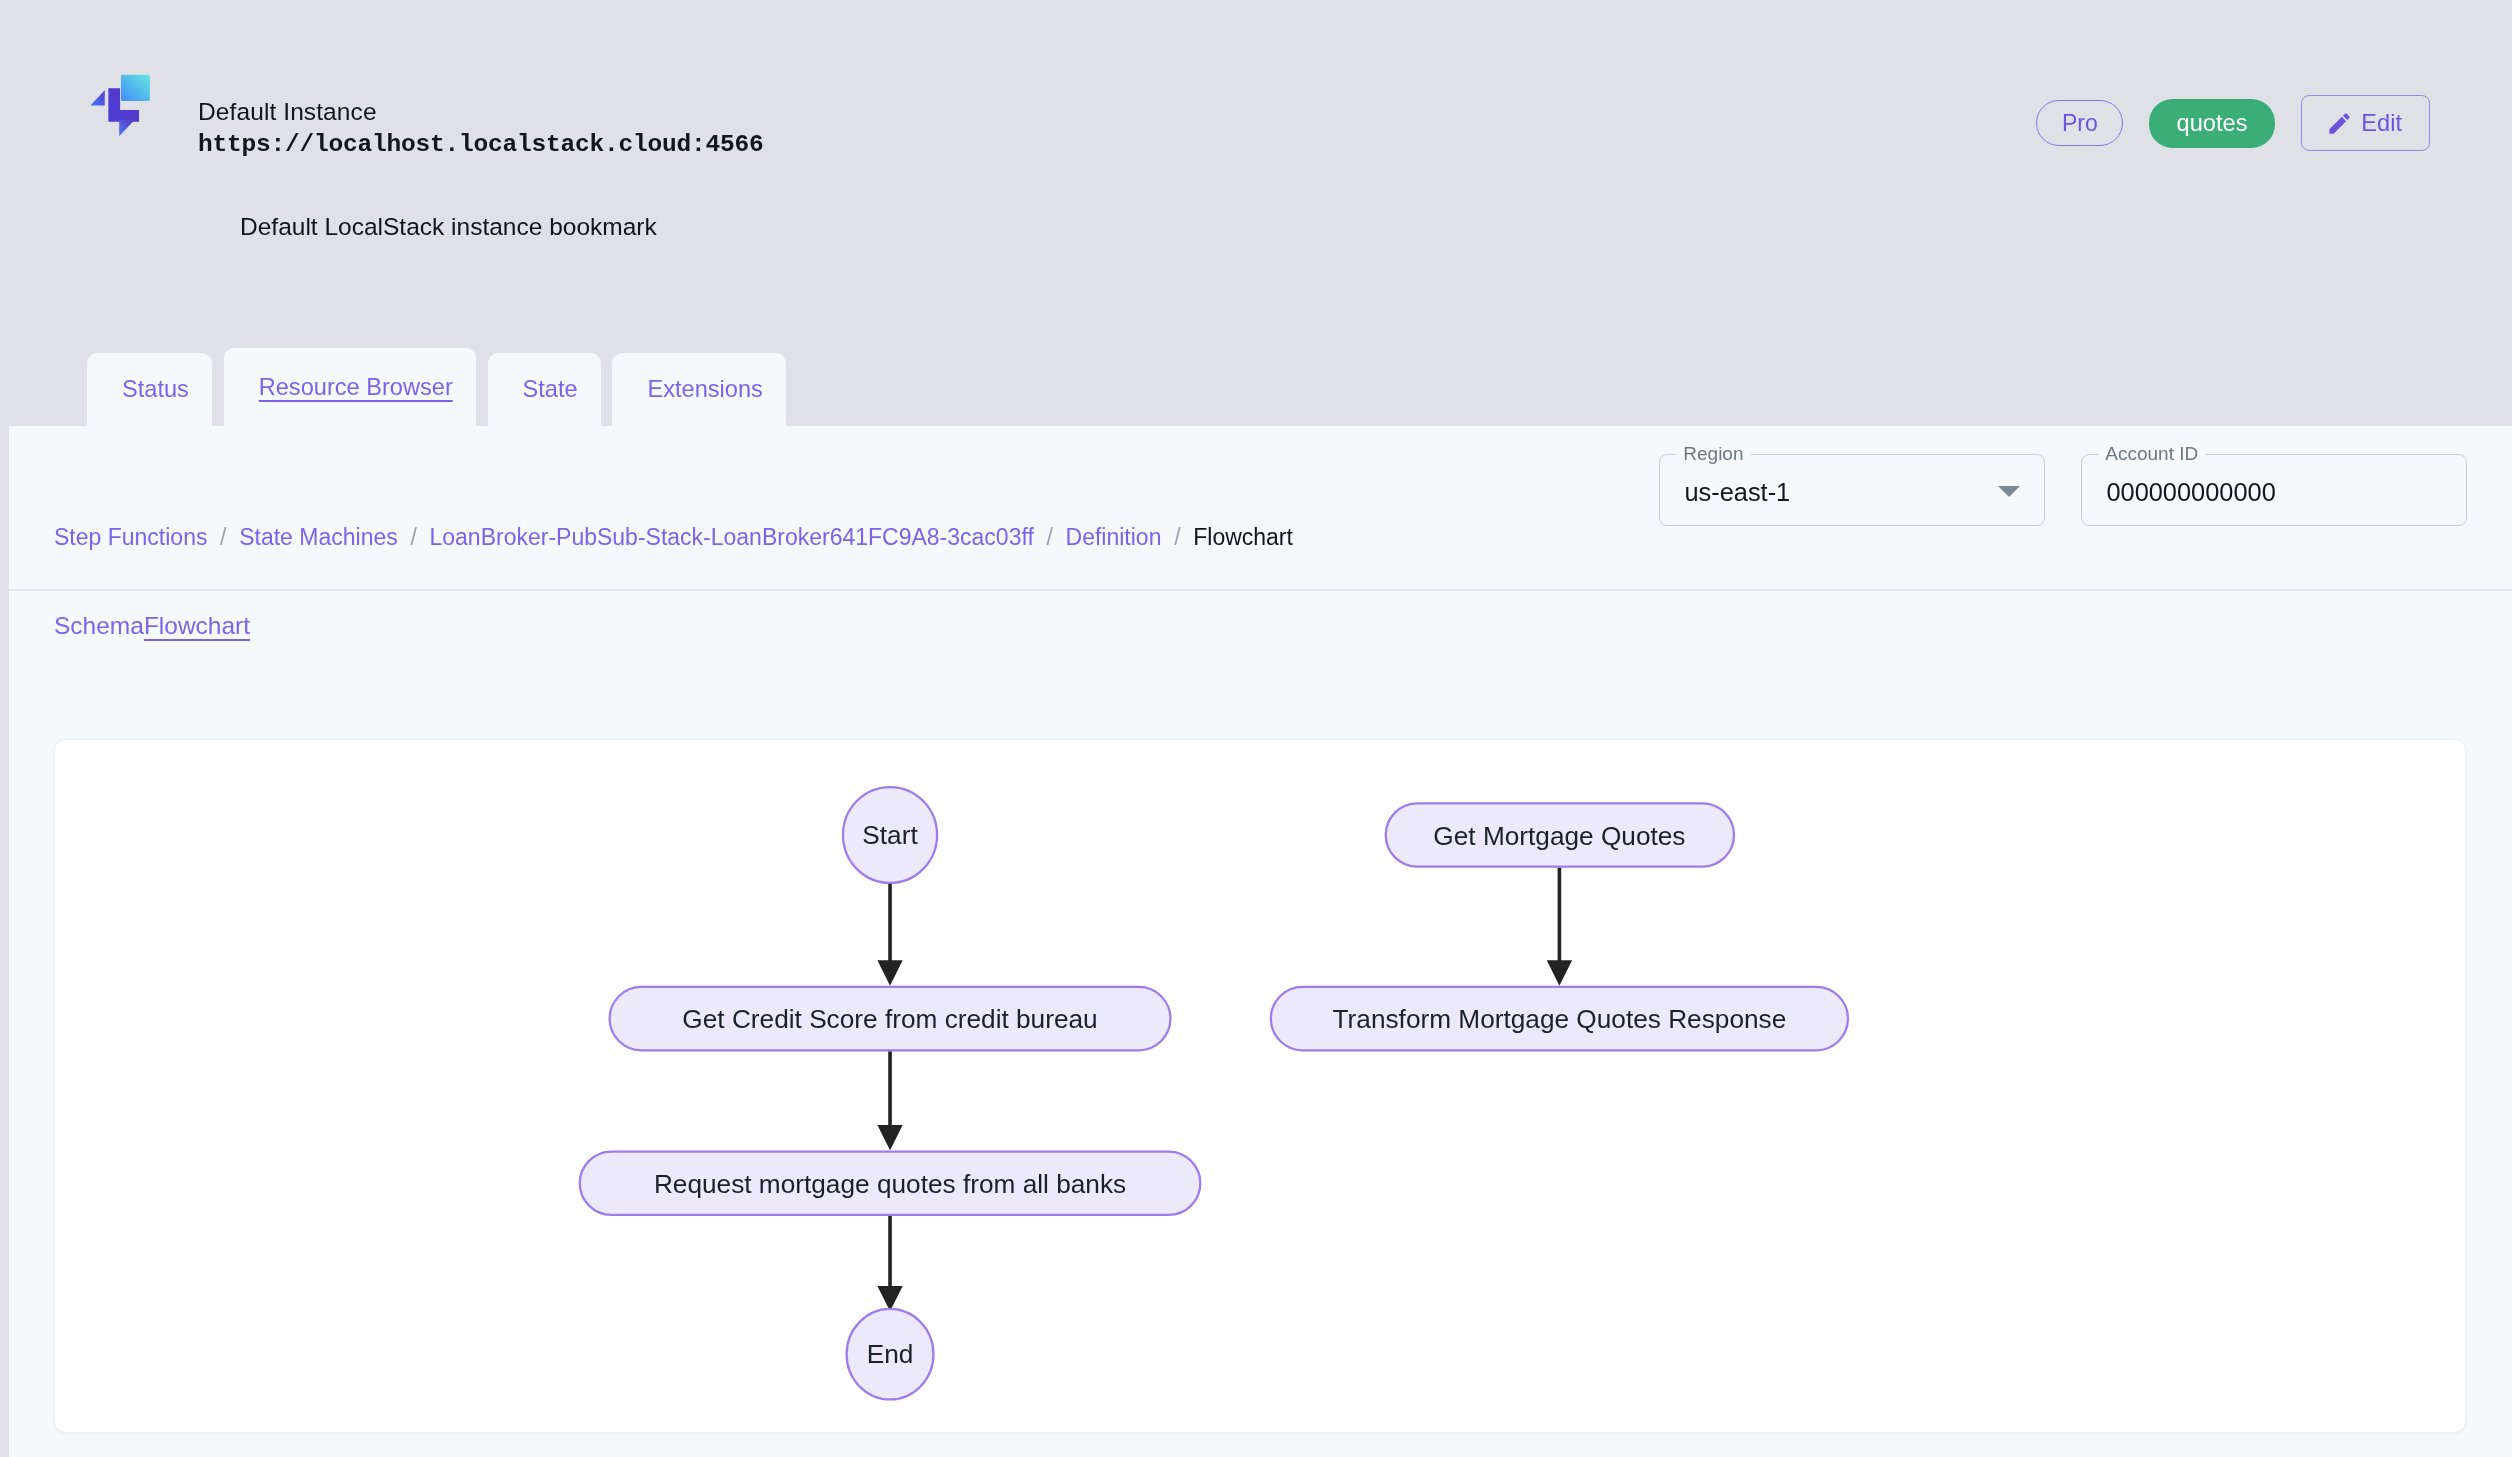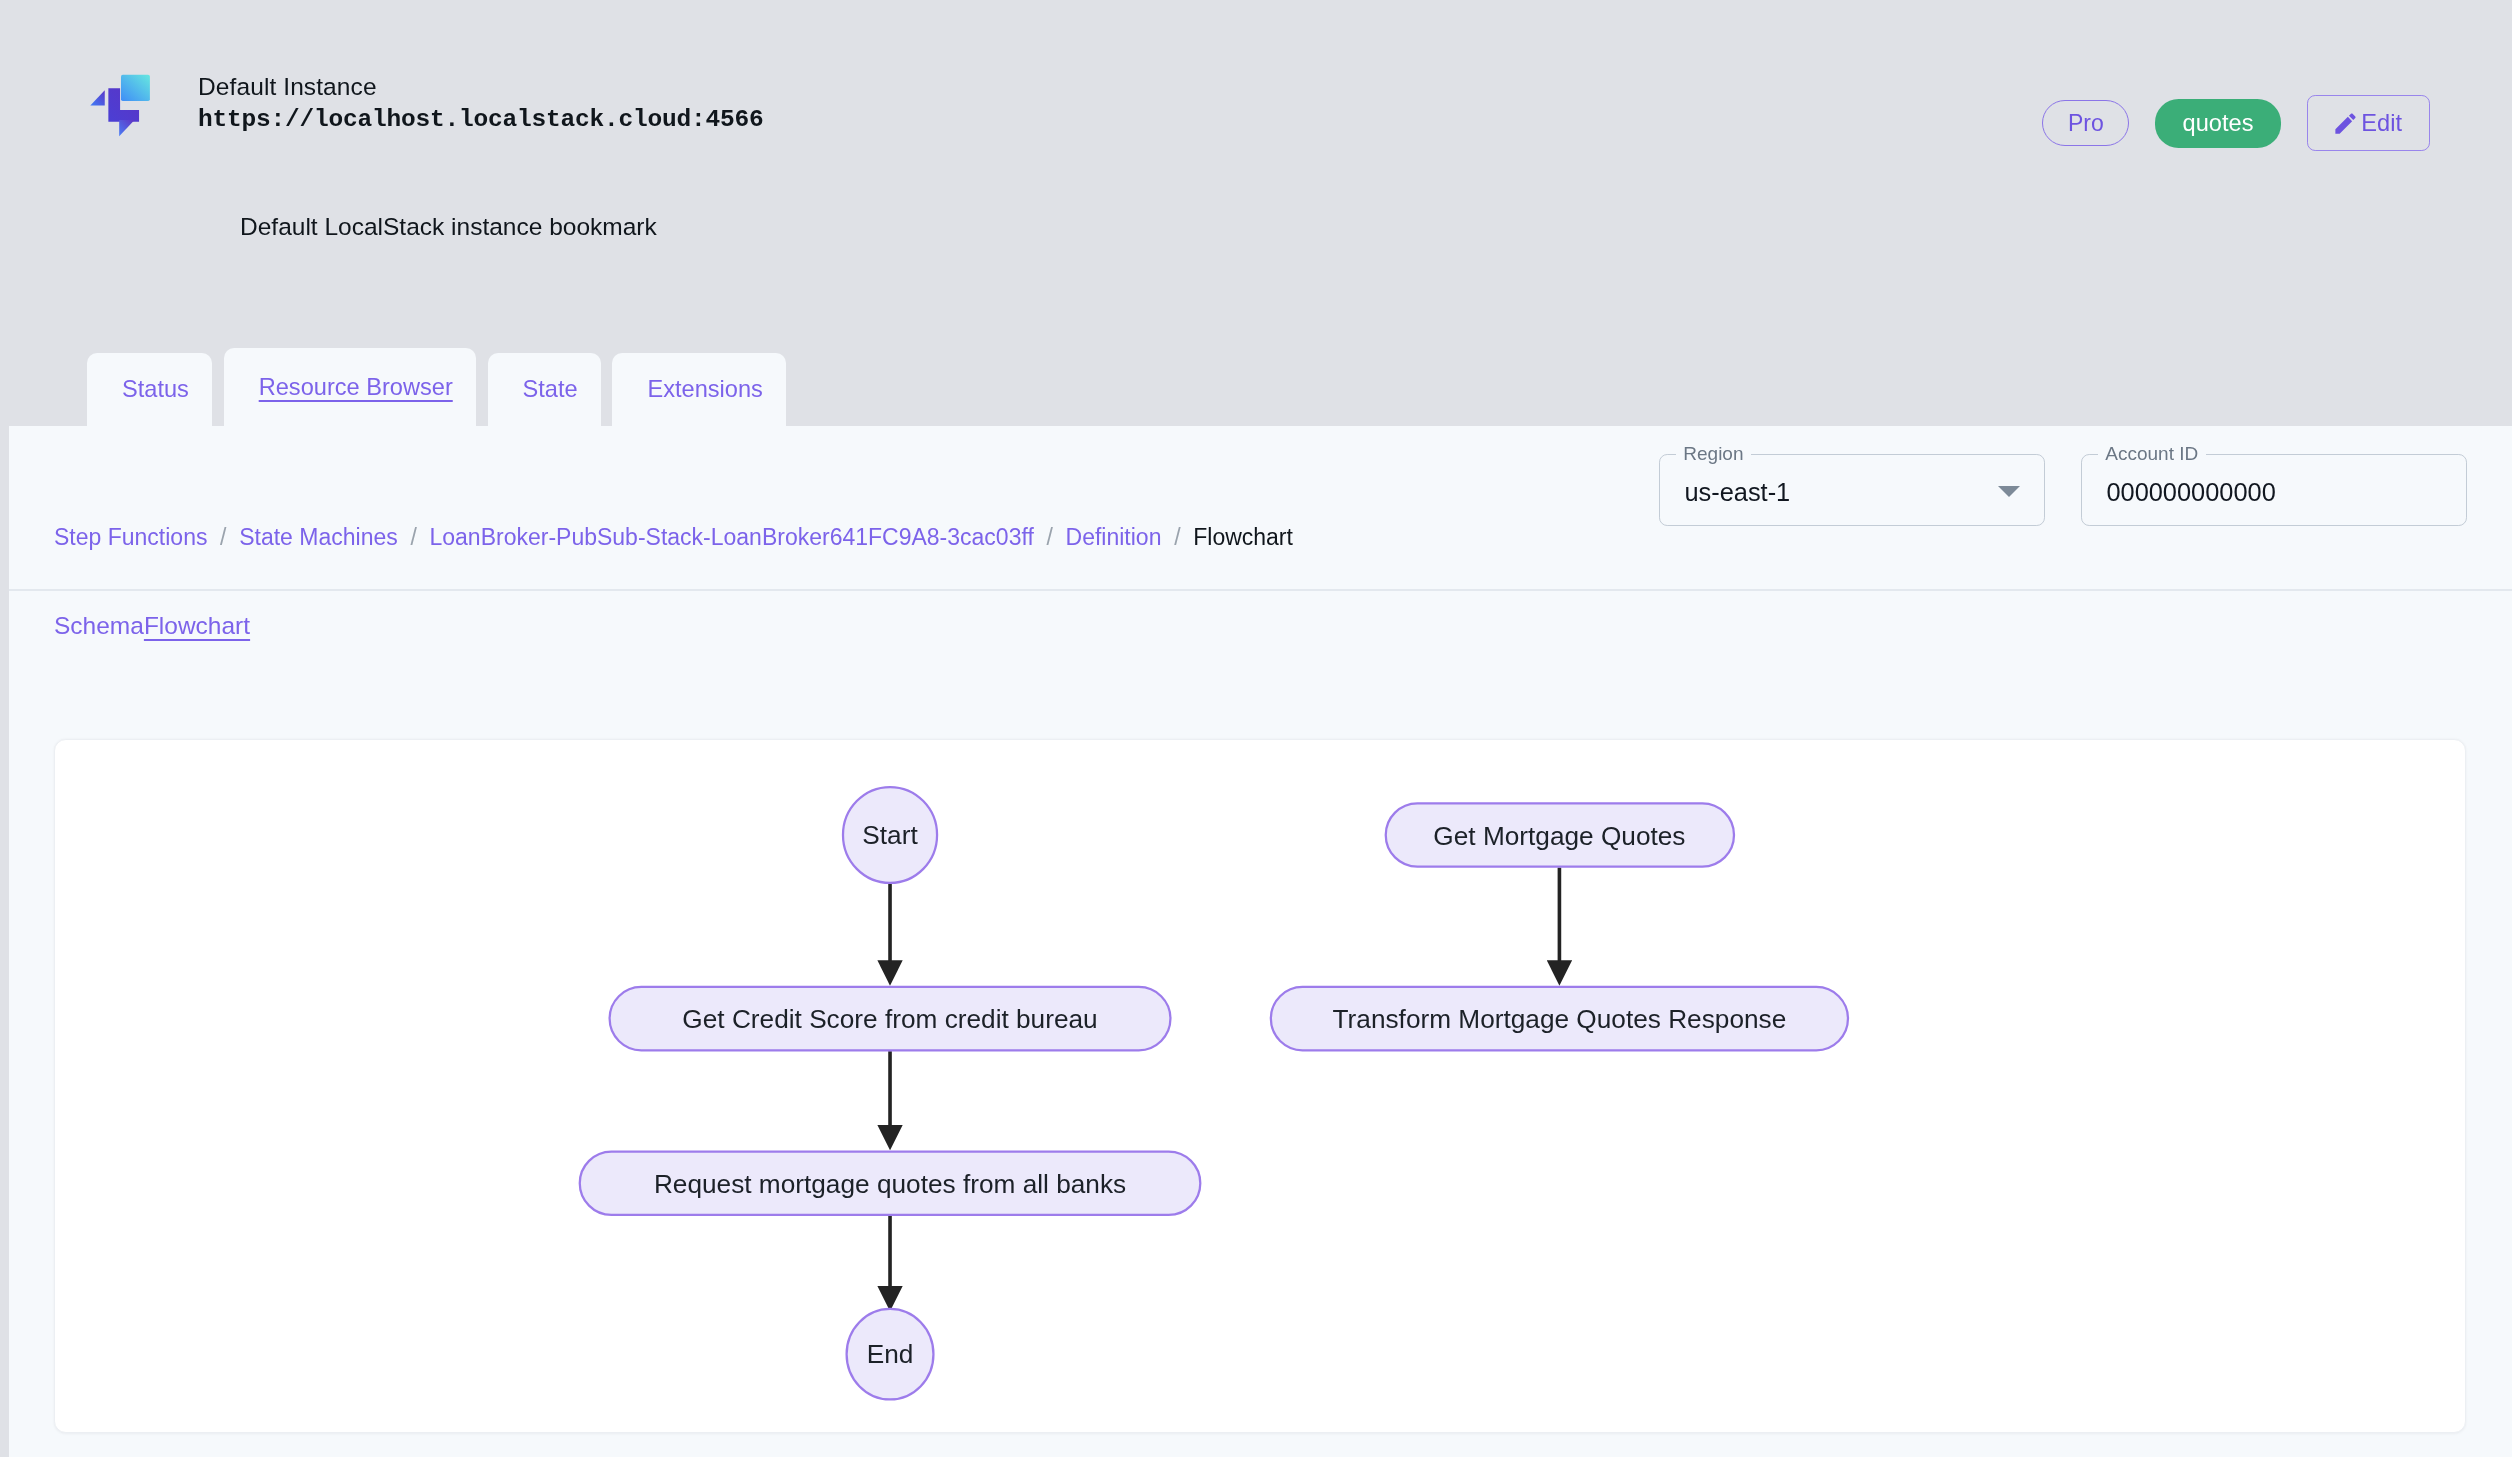--- a/index.html
+++ b/index.html
@@ -19,21 +19,21 @@
 
   
   .topbar{
     position:absolute; left:9px; top:0; width:2503px; height:426px;
     background:#dfe1e6;
   }
   .instance-row{
     position:absolute; left:80px; top:71px; display:flex; align-items:flex-start;
   }
   .ls-logo{ width:64px; height:65px; position:relative; flex:none; margin-top:1.8px;}
-  .instance-text{ margin-left:45px; }
+  .instance-text{ margin-left:45px;margin-top:25px; }
   .instance-name{
     font-size:24.5px; color:#10161c; line-height:31px; letter-spacing:0.1px;
   }
   .instance-url{
     font-family:"Liberation Mono", monospace;
     font-size:24.5px; font-weight:bold; color:#10161c; line-height:36px;
     letter-spacing:-0.2px;
   }
   .instance-desc{
     position:absolute; left:231px; top:213px;
@@ -50,21 +50,21 @@
     padding:8.2px 24.5px; background:transparent; line-height:27px;
   }
   .running-badge{
     background:#3bae78; color:#fff; font-size:23.6px;
     border-radius:23.6px; padding:11px 28px; line-height:27px;
   }
   .edit-btn{
     border:1.5px solid #9985ec; border-radius:8.2px;
     background:transparent; color:#6d53e0;
     font-size:23.6px; padding:13.6px 27px 13.6px 24.5px;
-    display:flex; align-items:center; gap:2px; line-height:27px;
+    display:flex; align-items:center; gap:8px; line-height:27px;
   }
   .pencil-ic{ width:27px; height:27px; display:block; }
 
   
   .tabs{
     position:absolute; left:78px; top:348px; display:flex; align-items:flex-end; gap:11.8px;
     height:78px;
   }
   .tab{
     background:#f6f9fc; border-radius:10px 10px 0 0;

